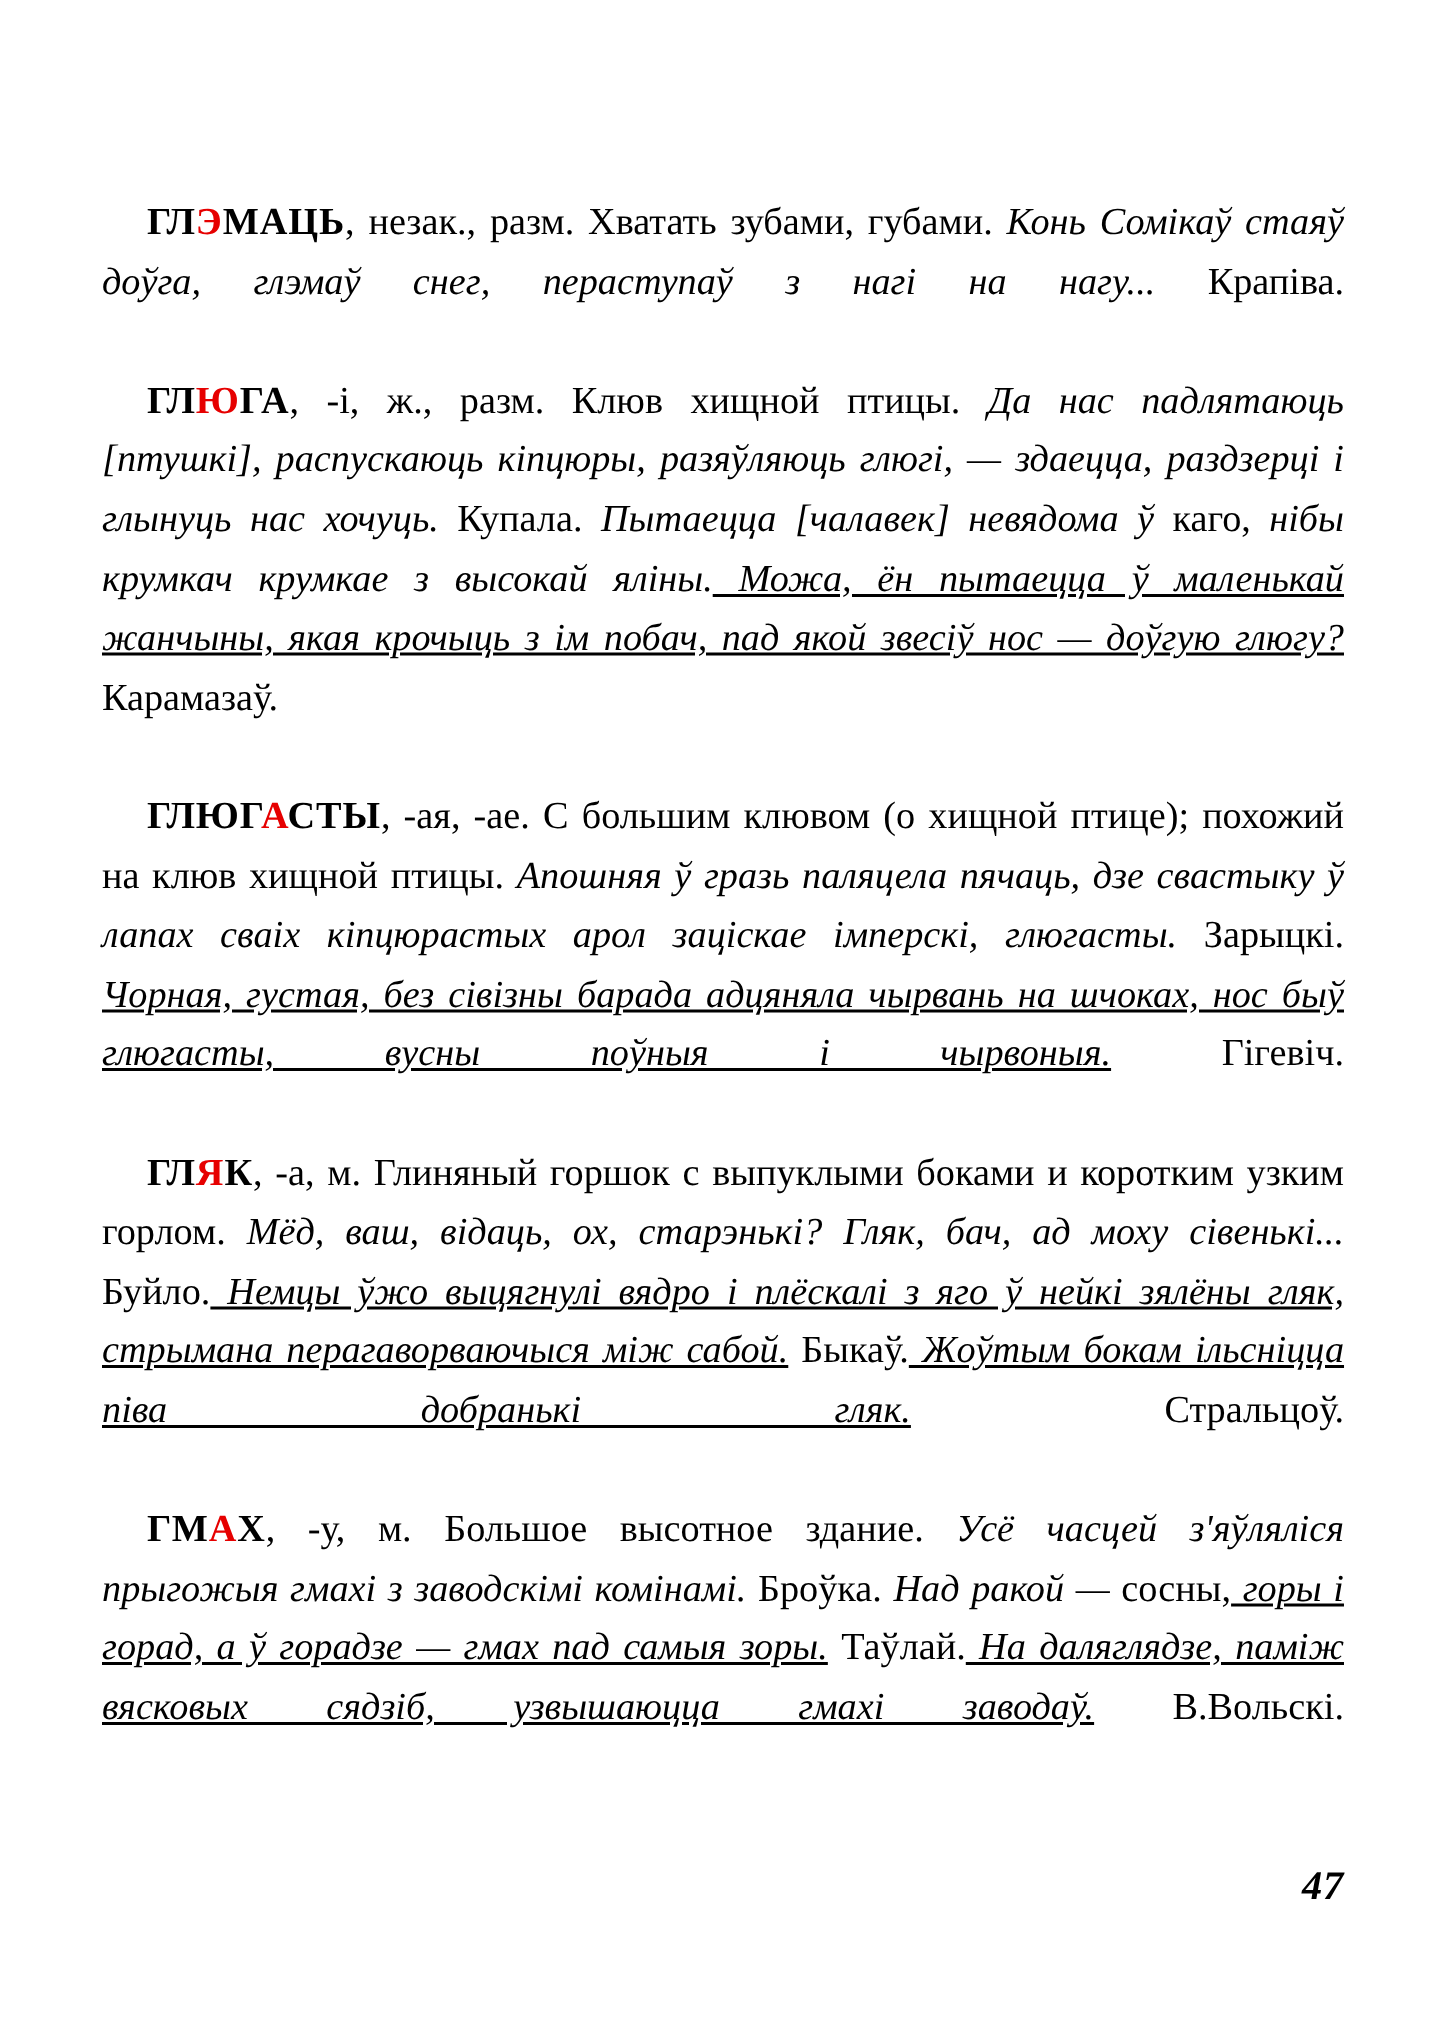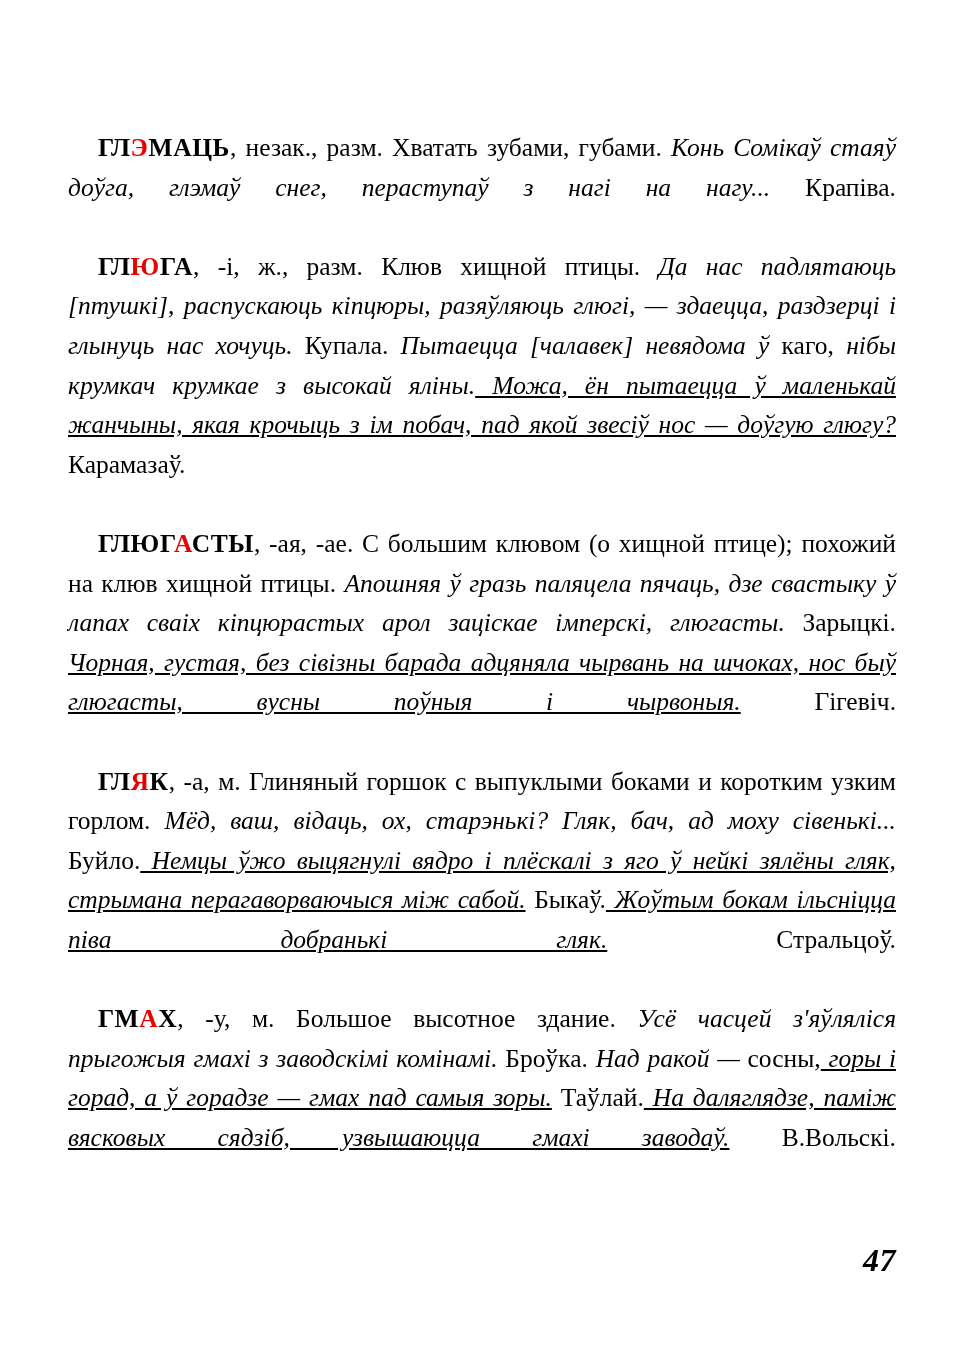--- a/index.html
+++ b/index.html
@@ -77,21 +77,21 @@
   
   .tight {
     font-stretch: condensed;
     text-decoration: underline;
   }
 
   #folio {
     position: absolute;
     right: 64px;
     top: 1242px;
-    font-size: 32px;
+    font-size: 27px;
     font-style: italic;
     font-weight: bold;
     letter-spacing: 0.5px;
   }
 </style>
 </head>
 <body>
 
 <div id="page">
 

